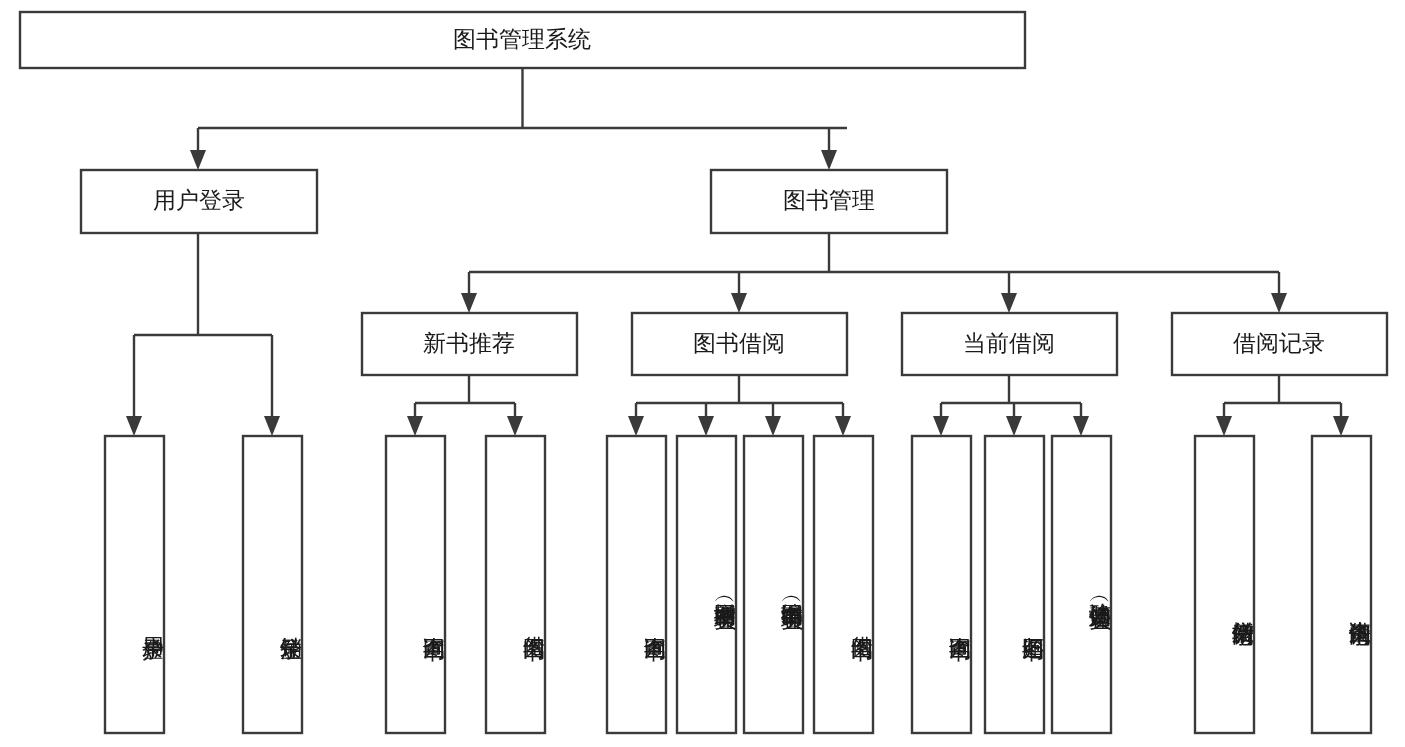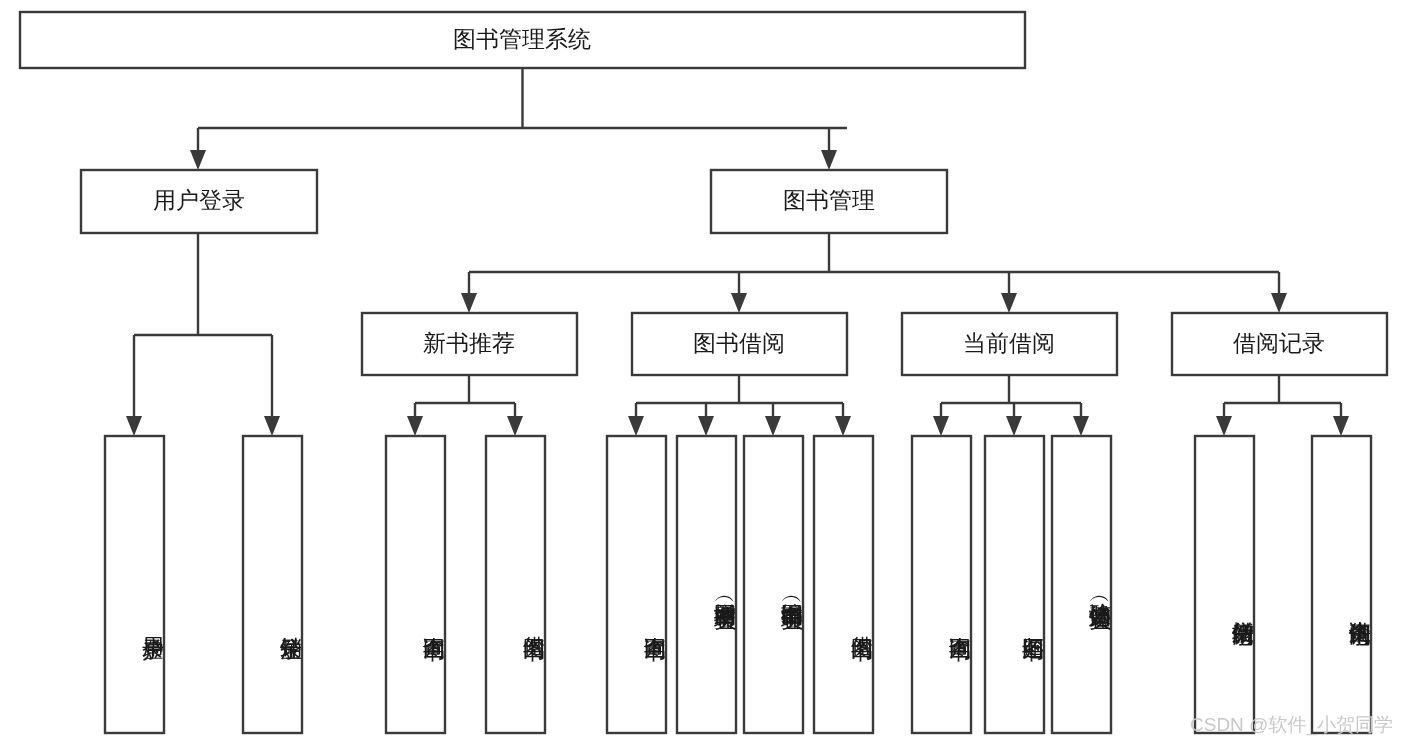--- a/index.html
+++ b/index.html
@@ -187,15 +187,14 @@
   <div class="node-label-v" style="left:607px; top:508px; width:59px; height:225px;">查询图书</div>
   <div class="node-label-v" style="left:677px; top:446px; width:59px; height:287px;">新增图书（管理员）</div>
   <div class="node-label-v" style="left:744px; top:446px; width:59px; height:287px;">编辑图书（管理员）</div>
   <div class="node-label-v" style="left:814px; top:508px; width:59px; height:225px;">借阅图书</div>
   <div class="node-label-v" style="left:912px; top:508px; width:59px; height:225px;">查询图书</div>
   <div class="node-label-v" style="left:985px; top:508px; width:59px; height:225px;">归还图书</div>
   <div class="node-label-v" style="left:1052px; top:446px; width:59px; height:287px;">确认归还（管理员）</div>
   <div class="node-label-v" style="left:1195px; top:478px; width:59px; height:255px;">新增借阅记录</div>
   <div class="node-label-v" style="left:1312px; top:478px; width:59px; height:255px;">查询借阅记录</div>
 
-  <div class="watermark">CSDN @软件_小贺同学</div>
 
 </div>
 
 </body></html>

